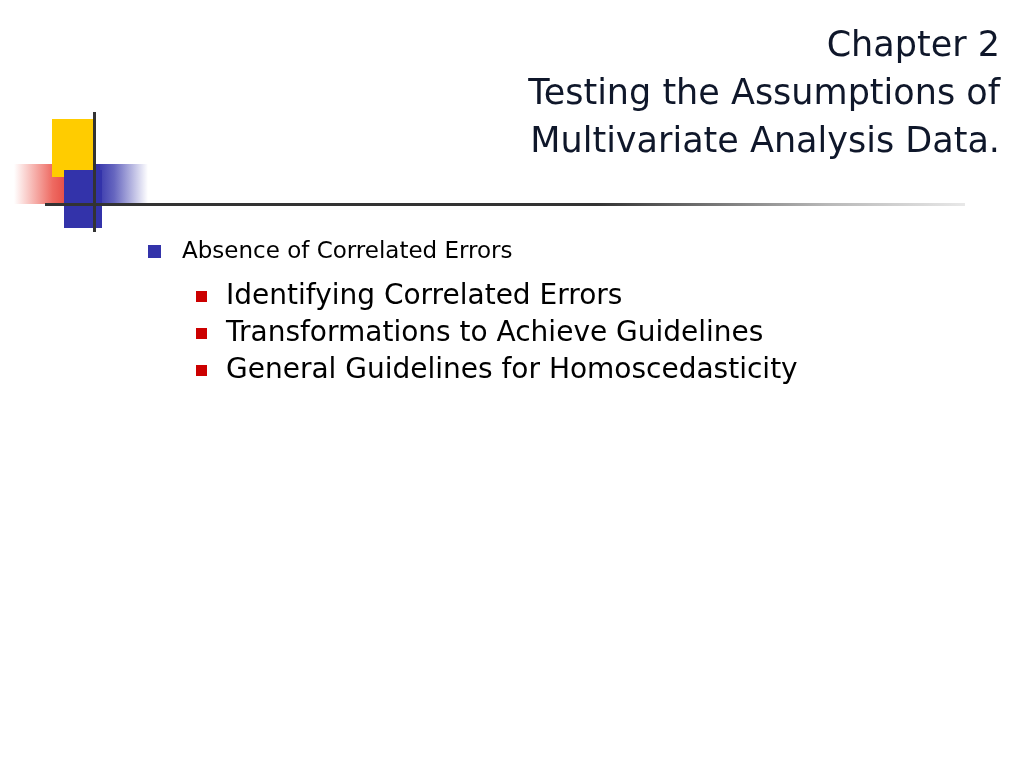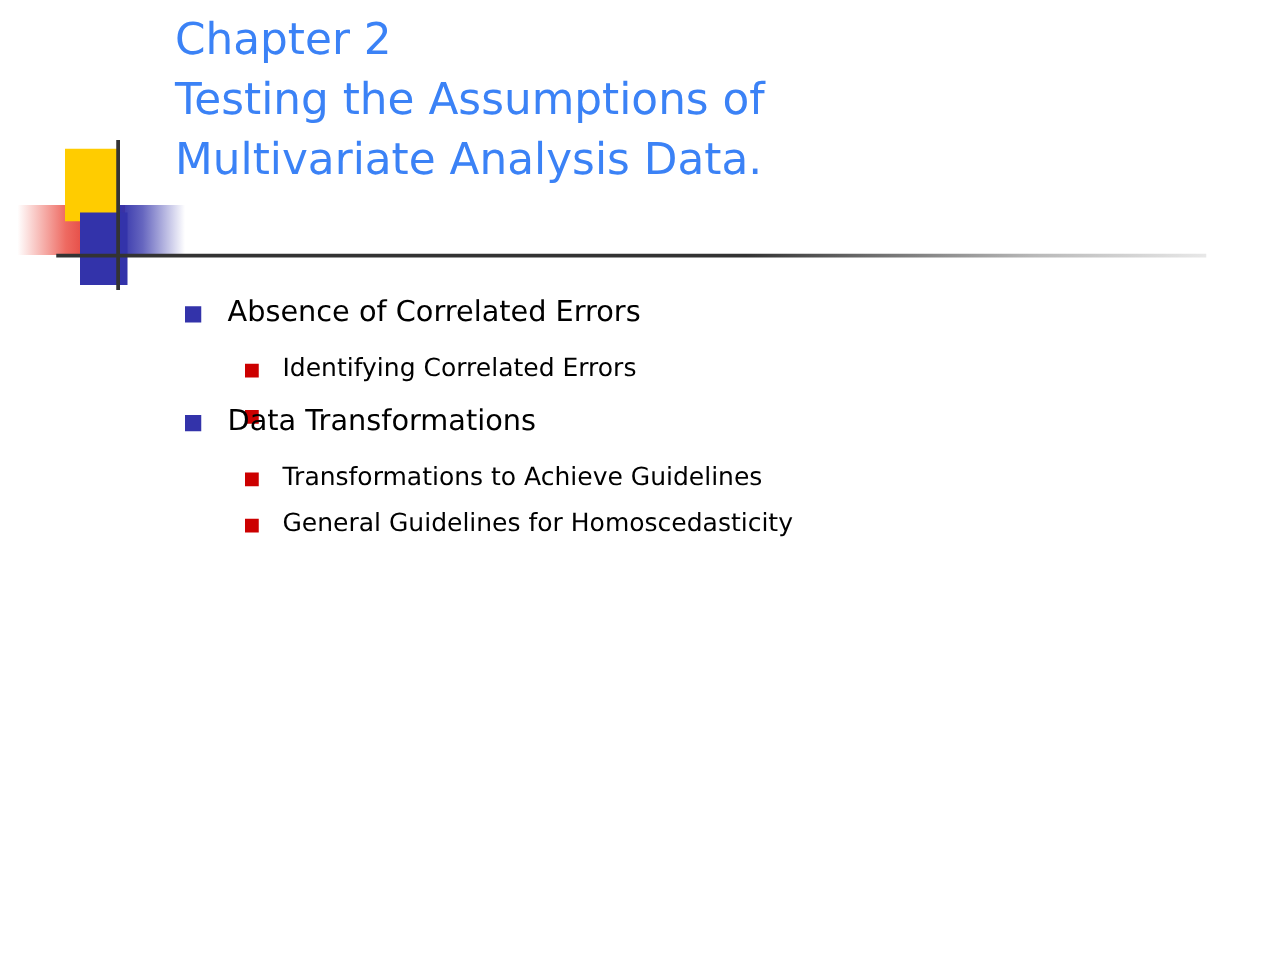--- a/index.html
+++ b/index.html
@@ -67,26 +67,27 @@
     top: 0px;
     width: 3px;
     height: 120px;
     background: #333333;
   }
 
   
   .title {
     position: absolute;
     left: 140px;
-    top: 8px;
+    top: 20px;
     width: 860px;
-    color: #3b82f6;
+    color: #0f172a;
     font-size: 35px;
     line-height: 48px;
     font-family: "DejaVu Sans", sans-serif;
+    text-align: right;
   }
   .title .tline { display: block; white-space: nowrap; }
 
   
   .rule {
     position: absolute;
     left: 45px;
     top: 203px;
     width: 920px;
     height: 3px;
@@ -115,21 +116,21 @@
     top: 17px;
     width: 13px;
     height: 13px;
     background: #3333aa;
   }
 
   .lvl2 {
     position: relative;
     padding-left: 86px;
     margin: 0 0 4px 0;
-    font-size: 20px;
+    font-size: 28px;
     line-height: 33px;
     color: #000000;
   }
   .lvl2 .b2 {
     position: absolute;
     left: 56px;
     top: 13px;
     width: 11px;
     height: 11px;
     background: #cc0000;
@@ -165,24 +166,20 @@
 
     <div class="lvl2">
       <span class="b2"></span>
       <span>Identifying Correlated Errors</span>
     </div>
 
     <div class="lvl2">
       <span class="b2"></span>
     </div>
 
-    <div class="lvl1">
-      <span class="b1"></span>
-      <span>Data Transformations</span>
-    </div>
 
 
     <div class="lvl2">
       <span class="b2"></span>
       <span>Transformations to Achieve Guidelines</span>
     </div>
 
     <div class="lvl2">
       <span class="b2"></span>
       <span>General Guidelines for Homoscedasticity</span>

